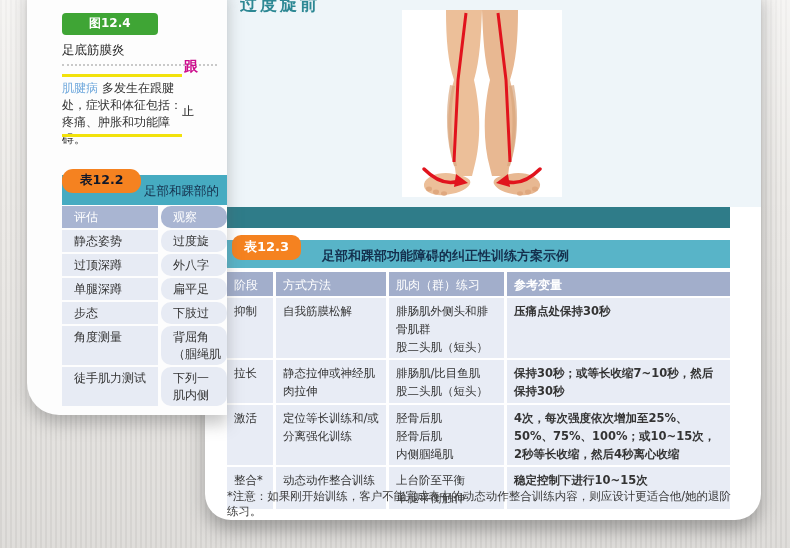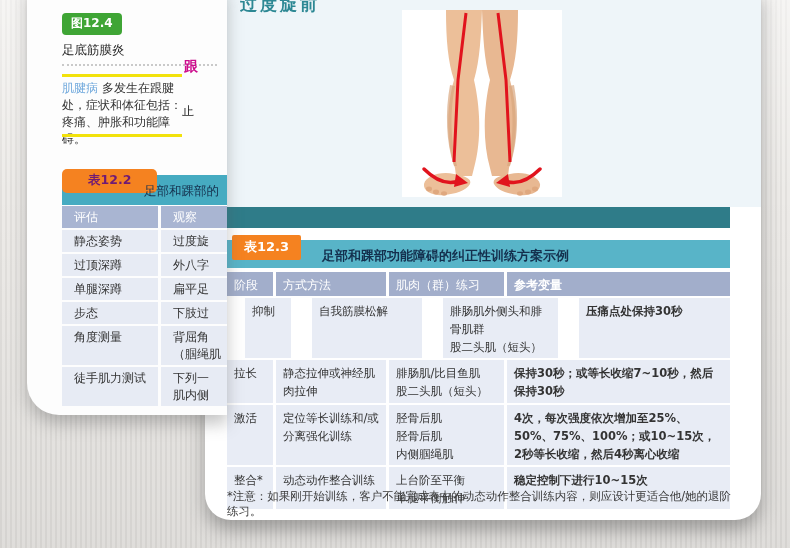--- a/index.html
+++ b/index.html
@@ -14,70 +14,70 @@
   }
 
   
   .left-page {
     position:absolute; left:27px; top:-14px; width:200px; height:429px;
     background:#fdfdfd; border-radius:0 0 0 32px;
     box-shadow:0 9px 16px rgba(90,90,90,.35);
     z-index:2;
   }
   .fig-badge { position:absolute; left:35px; top:27px; background:#3fa535; color:#fff;
-    font-weight:bold; font-size:12px; padding:2px 9px 3px; border-radius:4px; }
+    font-weight:bold; font-size:12px; padding:2px 27px 3px; border-radius:4px; }
   .fig-caption { position:absolute; left:35px; top:56px; font-size:12.5px; color:#222; }
   .dotted { position:absolute; left:35px; width:155px; top:78px; border-top:2px dotted #c9c9c9; }
   .yline { position:absolute; left:35px; width:120px; height:3px; background:#f2e20c; }
   .y1 { top:88px; } .y2 { top:148px; }
   .para { position:absolute; left:35px; top:94px; width:127px; font-size:12px; line-height:17px; color:#333; }
   .para .term { color:#6fa8dc; font-weight:normal; margin-right:4px; }
   .frag1 { position:absolute; left:157px; top:72px; color:#cc0c8c; font-weight:bold; font-size:14px; }
   .frag2 { position:absolute; left:155px; top:117px; color:#222; font-size:12px; }
 
   .t2 { position:absolute; left:35px; top:189px; width:165px; }
   .t2-bar { height:30px; background:#46abc1; position:relative; }
-  .t2-badge { position:absolute; left:0px; top:-6px; background:#f58220; color:#701a75;
-    font-weight:bold; font-size:12.5px; padding:3px 26px 4px; border-radius:5px; }
+  .t2-badge { position:absolute; left:0px; top:-6px; background:#f58220; color:#0f172a;
+    font-weight:bold; font-size:12.5px; padding:3px 18px 4px; border-radius:11px; }
   .t2-title { position:absolute; left:82px; top:8px; font-weight:normal; font-size:12.5px;
     color:#16324f; white-space:nowrap; }
   .t2-row { display:flex; gap:3px; margin-top:2px; }
   .t2-row.hd { margin-top:1px; }
   .t2-cell { background:#e7ebf4; color:#333; font-size:12px; line-height:17px;
     padding:3px 0 2px 12px; min-height:22px; white-space:pre-line; }
   .t2-row.hd .t2-cell { background:#a9b5d2; color:#fff; }
-  .t2-c1 { width:96px; } .t2-c2 { flex:1; }
+  .t2-c1 { width:96px; } .t2-c2 { flex:1;border-radius:10px; }
 
   
   .right-page {
     position:absolute; left:205px; top:-12px; width:556px; height:532px;
     background:#ffffff; border-radius:0 0 26px 26px;
     box-shadow:0 10px 18px rgba(80,80,80,.45);
     z-index:1;
   }
   .band { position:absolute; left:0; top:0; width:100%; height:219px; background:#eef5f9; }
   .sec-title { position:absolute; left:35px; top:5px; font-size:17px; font-weight:bold;
     color:#2d8894; letter-spacing:3px; }
   .legs-box { position:absolute; left:197px; top:22px; width:160px; height:187px; background:#fff; }
   .teal-bar { position:absolute; left:22px; top:219px; width:503px; height:21px; background:#2f7c89; }
 
   .t3-bar { position:absolute; left:22px; top:252px; width:503px; height:28px; background:#58b4c8; }
   .t3-badge { position:absolute; left:5px; top:-5px; background:#f58220; color:#fff;
-    font-weight:bold; font-size:13px; padding:3px 12px 4px; border-radius:2px; }
+    font-weight:bold; font-size:13px; padding:3px 12px 4px; border-radius:9px; }
   .t3-title { position:absolute; left:95px; top:7px; font-weight:bold; font-size:13px; color:#14304e; }
 
   .t3 { position:absolute; left:22px; top:284px; width:503px; display:flex;
     flex-direction:column; gap:2px; }
   .t3-row { display:flex; gap:3px; }
   .t3-cell { background:#e8ecf5; color:#333; font-size:11.5px; line-height:18px;
     padding:4px 7px 2px; white-space:pre-line; }
   .t3-row.hd .t3-cell { background:#a2aecb; color:#fff; font-size:12px;
     padding-top:4px; min-height:23px; }
   .t3-c1 { width:46px; } .t3-c2 { width:110px; } .t3-c3 { width:115px; } .t3-c4 { flex:1;font-weight:bold; }
-  .rh1 .t3-cell { min-height:42px;margin-left:18px; } .rh2 .t3-cell { min-height:43px; }
+  .rh1 .t3-cell { min-height:42px; } .rh2 .t3-cell { min-height:43px; }
   .rh3 .t3-cell { min-height:58px; } .rh4 .t3-cell { min-height:42px; }
 
   .footnote { position:absolute; left:22px; top:501px; width:510px; font-size:11.5px; color:#3a3a3a; }
 </style>
 </head>
 <body>
 
 <div class="stage">
 
   <div class="left-page">

